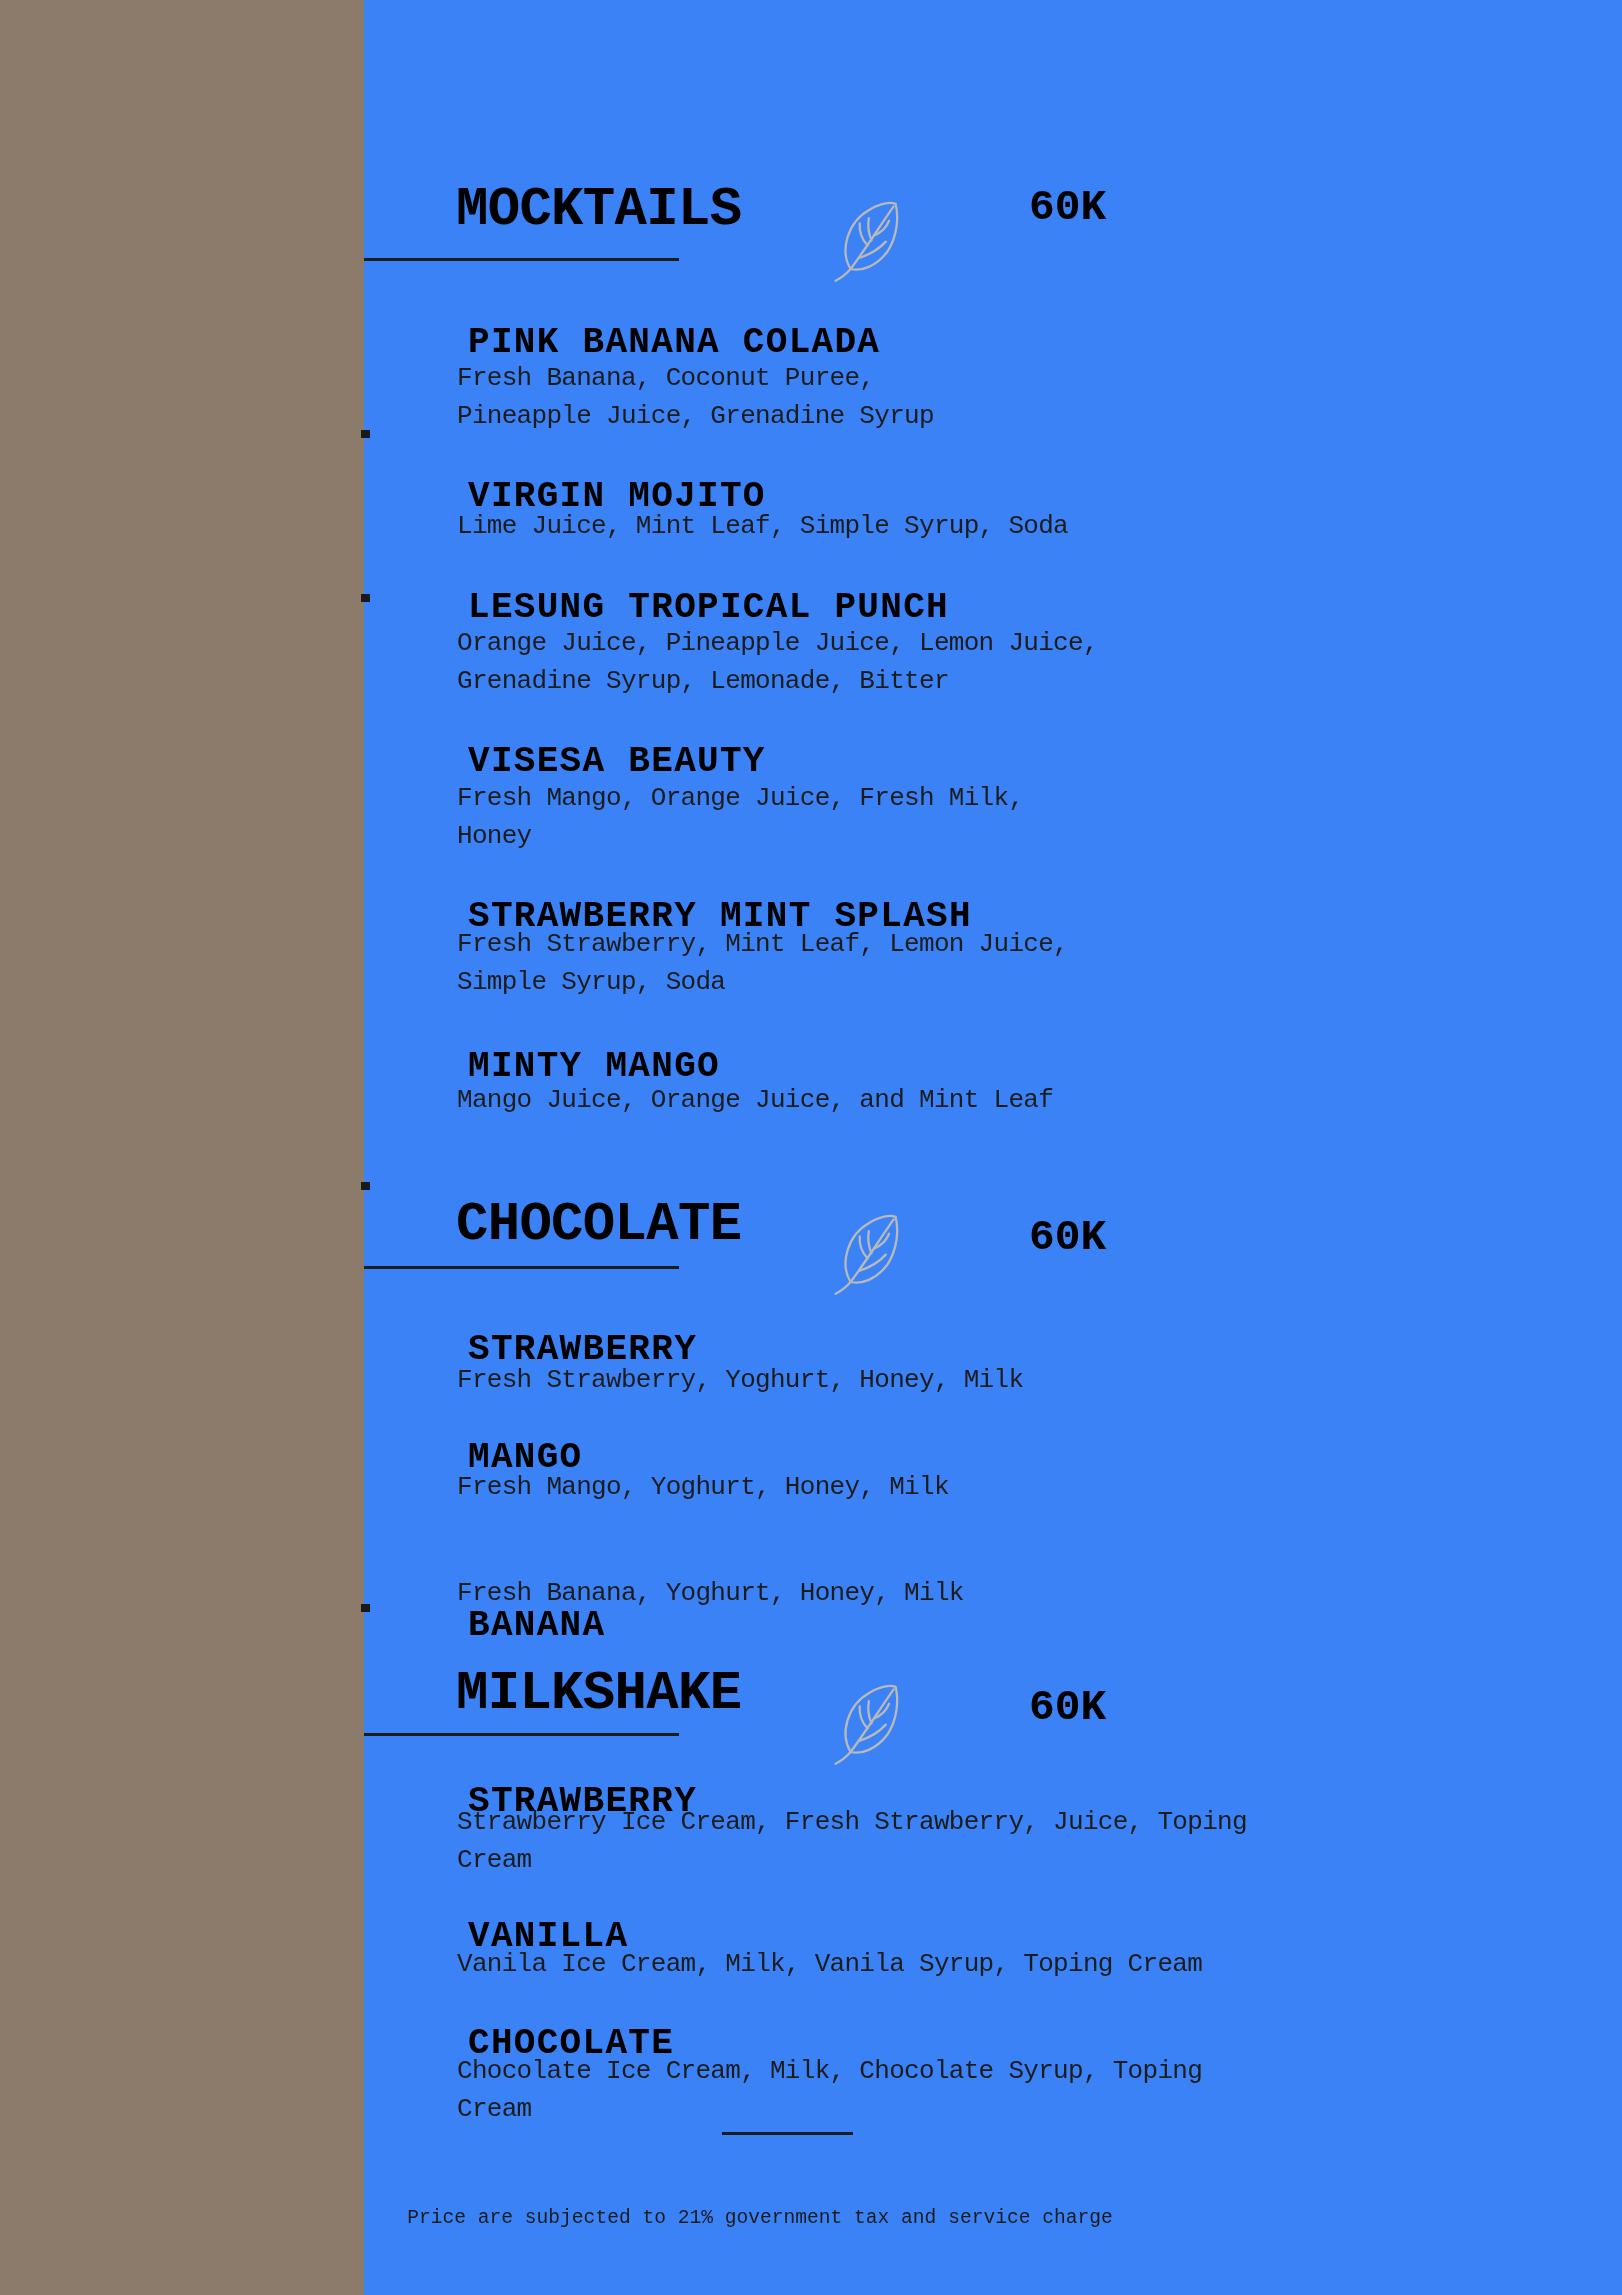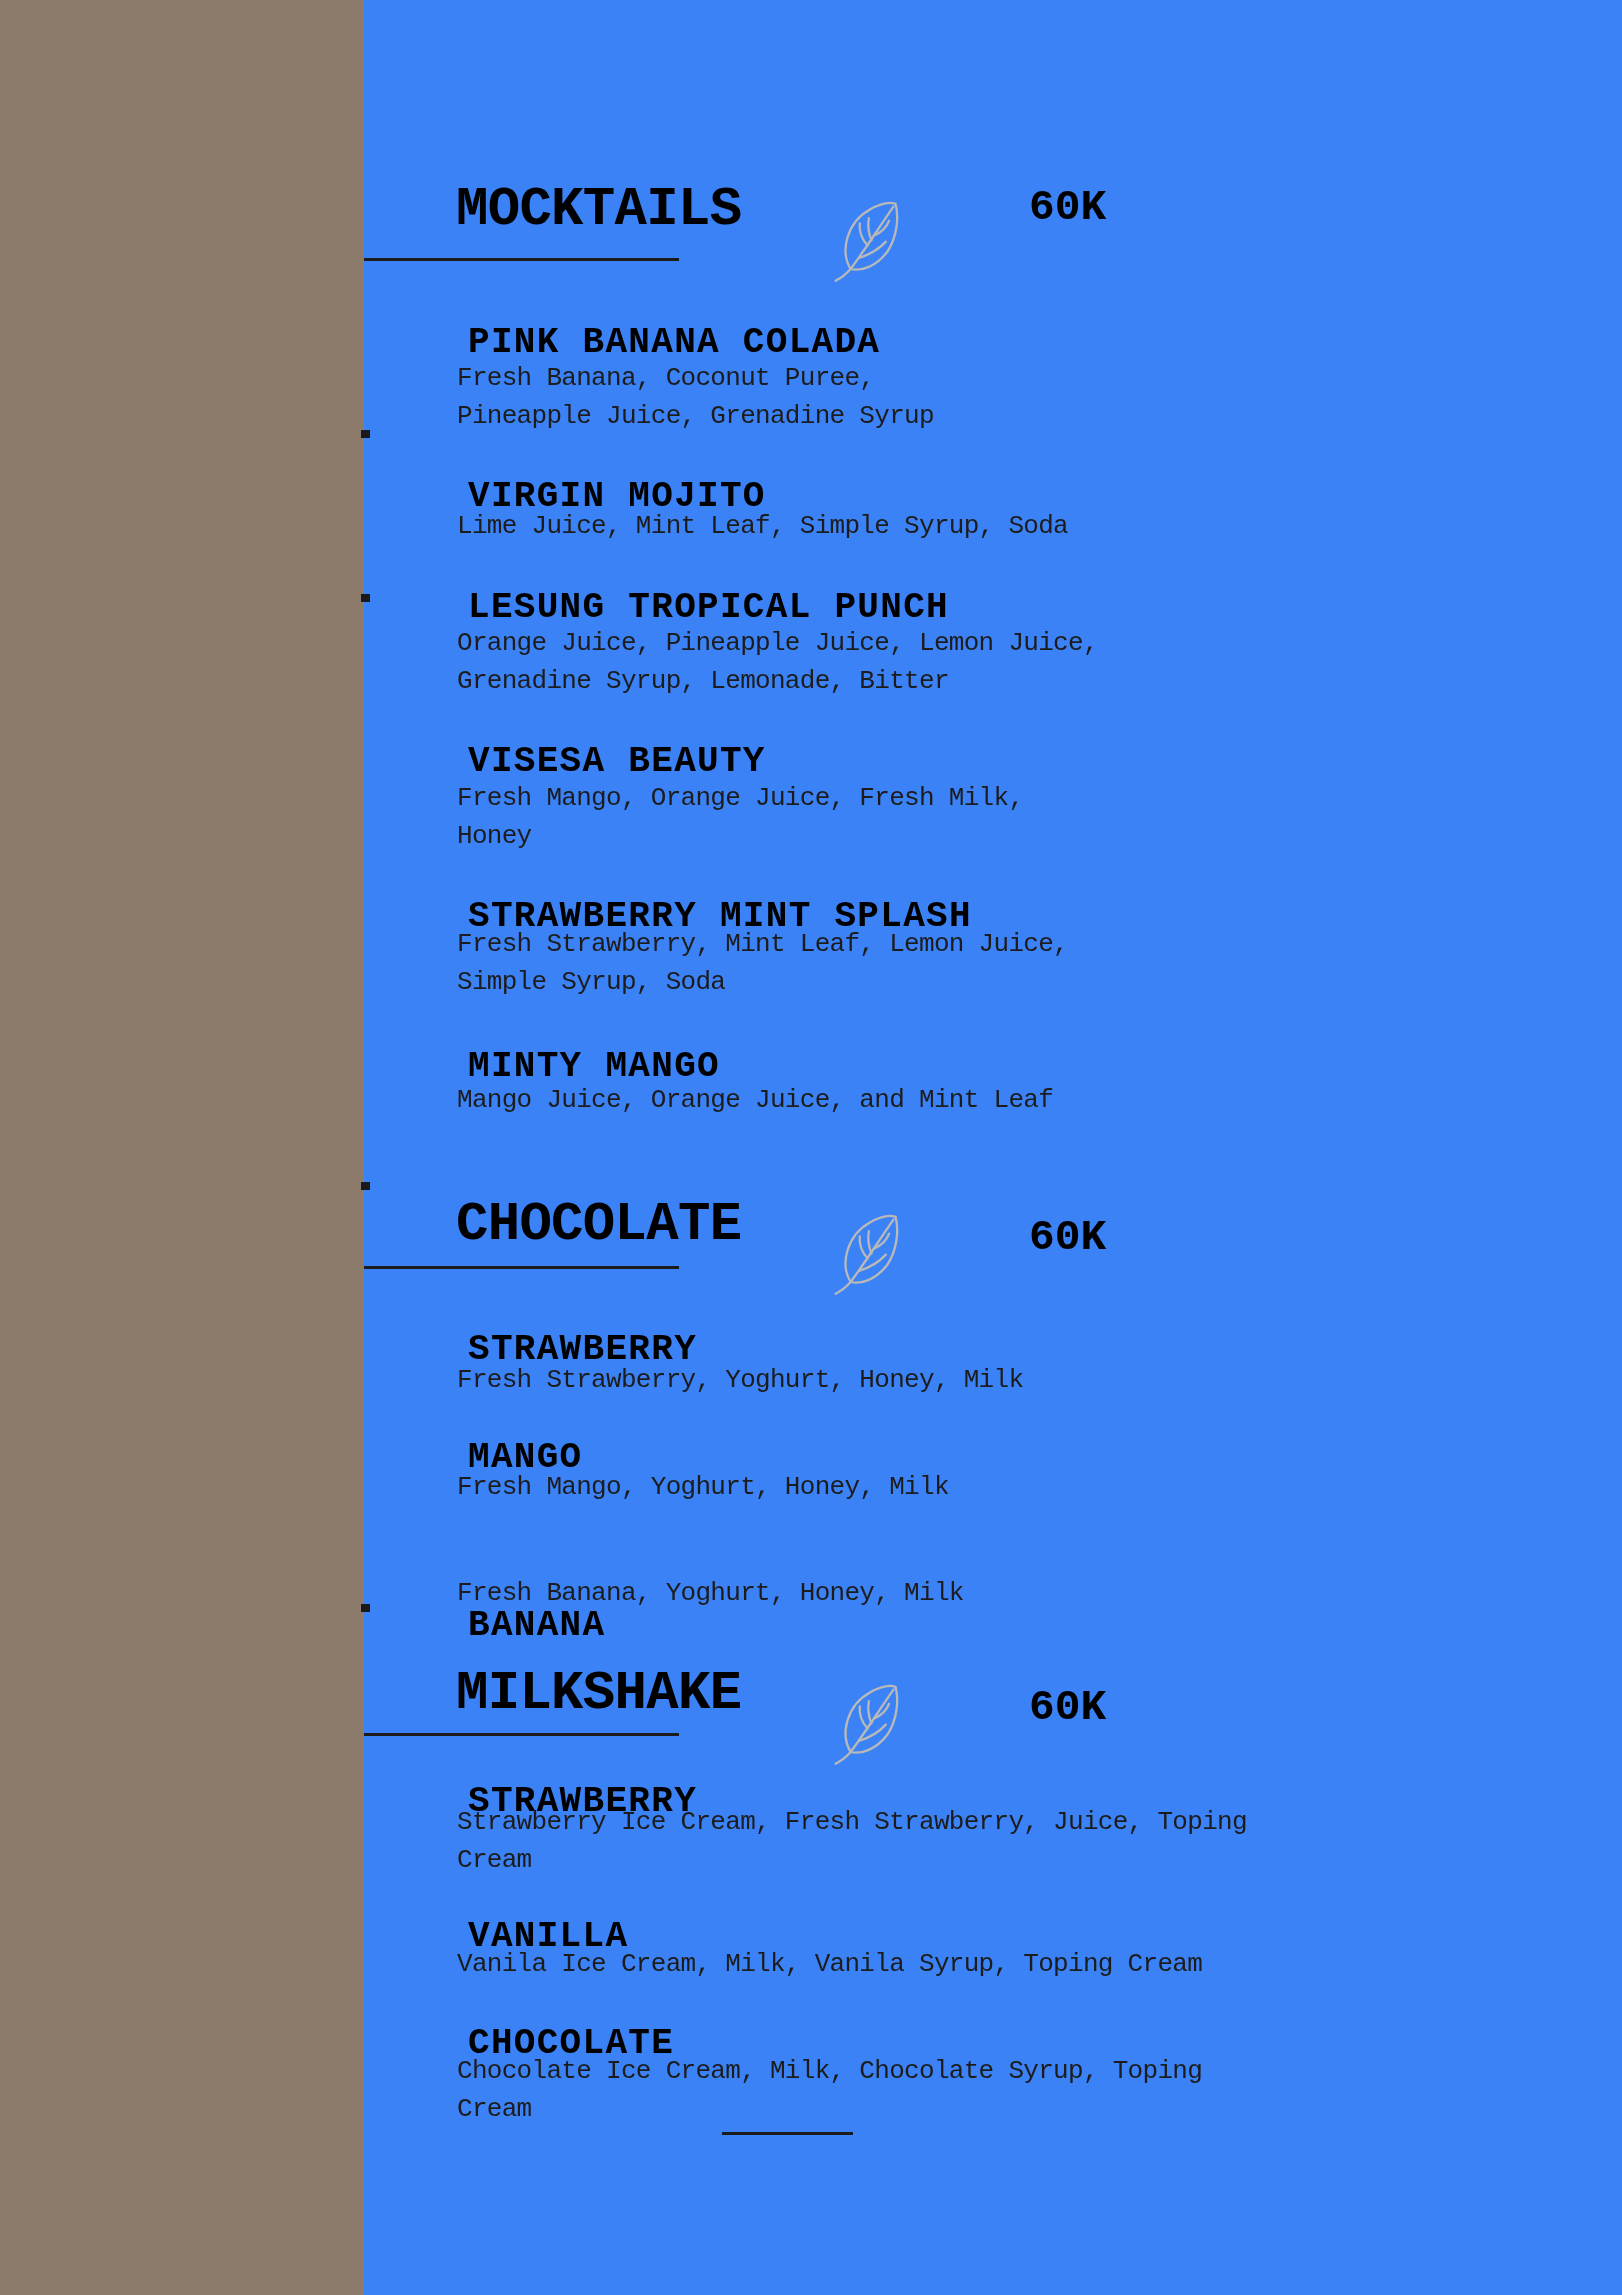--- a/index.html
+++ b/index.html
@@ -197,15 +197,16 @@
     <h2 class="item-name" style="top:1907px;">VANILLA</h2>
     <div class="item-desc" style="top:1945px;">Vanila Ice Cream, Milk, Vanila Syrup, Toping Cream</div>
 
     <h2 class="item-name" style="top:2014px;">CHOCOLATE</h2>
     <div class="item-desc" style="top:2052px;">Chocolate Ice Cream, Milk, Chocolate Syrup, Toping
 Cream</div>
   </section>
 
   <div class="divider-small"></div>
 
+  <div class="footer">Price are subjected to 21% government tax and service charge</div>
 
 </div>
 
 
 </body></html>

